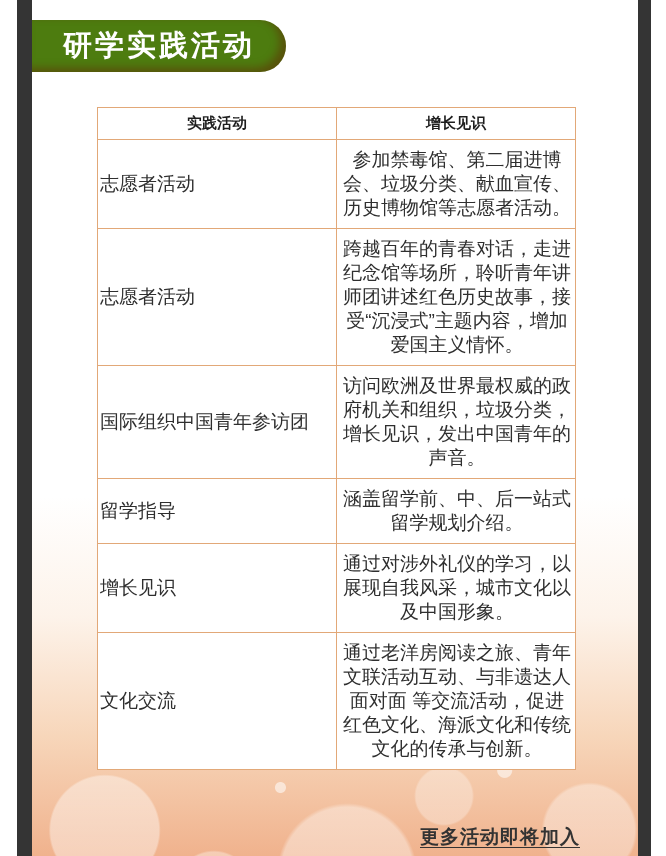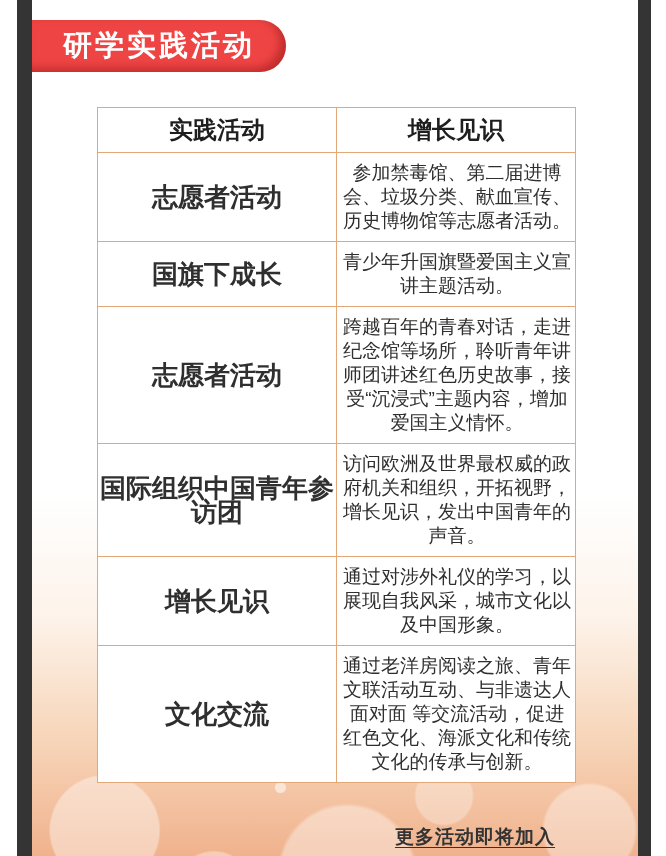--- a/index.html
+++ b/index.html
@@ -26,21 +26,21 @@
       linear-gradient(180deg, #ffffff 0%, #ffffff 58%, #fdf3ea 72%, #f7d6ba 86%, #f0b28d 100%);
   }
   .side-bar { position: absolute; top: 0; height: 856px; background: #343434; }
   .side-bar.left  { left: 17px; width: 15px; }
   .side-bar.right { left: 638px; width: 13px; }
 
   .banner {
     position: absolute;
     left: 32px; top: 20px;
     width: 254px; height: 52px;
-    background: #ef4444;
+    background: #4d7c0f;
     border-radius: 0 26px 26px 0;
     box-shadow: inset -6px -4px 8px rgba(110,0,0,0.35);
     display: flex; align-items: center; justify-content: center;
     color: #ffffff;
     font-size: 29px;
     font-weight: bold;
     letter-spacing: 3px;
     font-family: Liberation Mono, monospace;
   }
 
@@ -50,47 +50,45 @@
     width: 479px;
     border-collapse: collapse;
     table-layout: fixed;
     background: #ffffff;
     color: #2f2f2f;
   }
   table.activities th, table.activities td {
     border: 1px solid #e2a878;
   }
   table.activities th {
-    font-size: 24px;
+    font-size: 15px;
     font-weight: bold;
     color: #1e1e1e;
     padding: 6px 2px;
     text-align: center;
   }
   td.activity-cell {
     width: 124px;
-    text-align: center;
     vertical-align: middle;
-    font-size: 26px;
+    font-size: 19px;
     line-height: 24px;
     padding: 8px 2px;
-    font-weight: bold;
   }
   td.content-cell {
     text-align: center;
     vertical-align: middle;
     font-size: 19px;
     line-height: 24px;
     padding: 8px 3px 8px 5px;
     letter-spacing: 0px;
   }
 
   .footer-link {
     position: absolute;
-    left: 395px; top: 824px;
+    left: 420px; top: 824px;
     font-size: 19px;
     font-weight: bold;
     color: #333333;
     text-decoration: underline;
     text-underline-offset: 4px;
     cursor: pointer;
     letter-spacing: 1px;
   }
 </style>
 </head>
@@ -110,30 +108,30 @@
       <th class="activity-cell">实践活动</th>
       <th>增长见识</th>
     </tr>
   </thead>
   <tbody>
       <tr>
         <td class="activity-cell">志愿者活动</td>
         <td class="content-cell">参加禁毒馆、第二届进博会、垃圾分类、献血宣传、历史博物馆等志愿者活动。</td>
       </tr>
       <tr>
-        <td class="activity-cell">国旗下成长</td>
-        <td class="content-cell">青少年升国旗暨爱国主义宣讲主题活动。</td>
-      </tr>
-      <tr>
         <td class="activity-cell">志愿者活动</td>
         <td class="content-cell">跨越百年的青春对话，走进纪念馆等场所，聆听青年讲师团讲述红色历史故事，接受“沉浸式”主题内容，增加爱国主义情怀。</td>
       </tr>
       <tr>
         <td class="activity-cell">国际组织中国青年参访团</td>
-        <td class="content-cell">访问欧洲及世界最权威的政府机关和组织，开拓视野，增长见识，发出中国青年的声音。</td>
+        <td class="content-cell">访问欧洲及世界最权威的政府机关和组织，垃圾分类，增长见识，发出中国青年的声音。</td>
+      </tr>
+      <tr>
+        <td class="activity-cell">留学指导</td>
+        <td class="content-cell">涵盖留学前、中、后一站式留学规划介绍。</td>
       </tr>
       <tr>
         <td class="activity-cell">增长见识</td>
         <td class="content-cell">通过对涉外礼仪的学习，以展现自我风采，城市文化以及中国形象。</td>
       </tr>
       <tr>
         <td class="activity-cell">文化交流</td>
         <td class="content-cell">通过老洋房阅读之旅、青年文联活动互动、与非遗达人面对面 等交流活动，促进红色文化、海派文化和传统文化的传承与创新。</td>
       </tr>
     </tbody>

